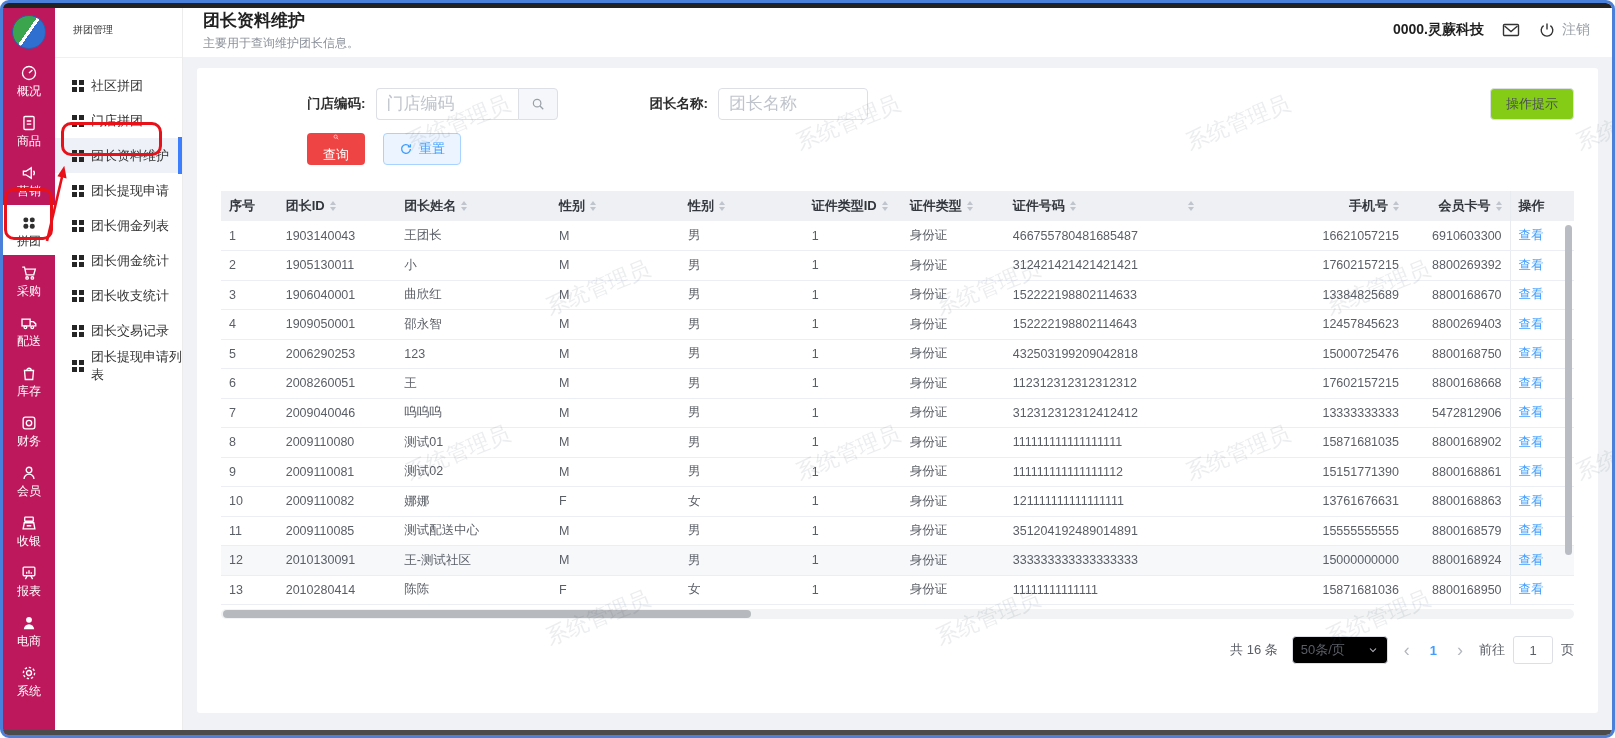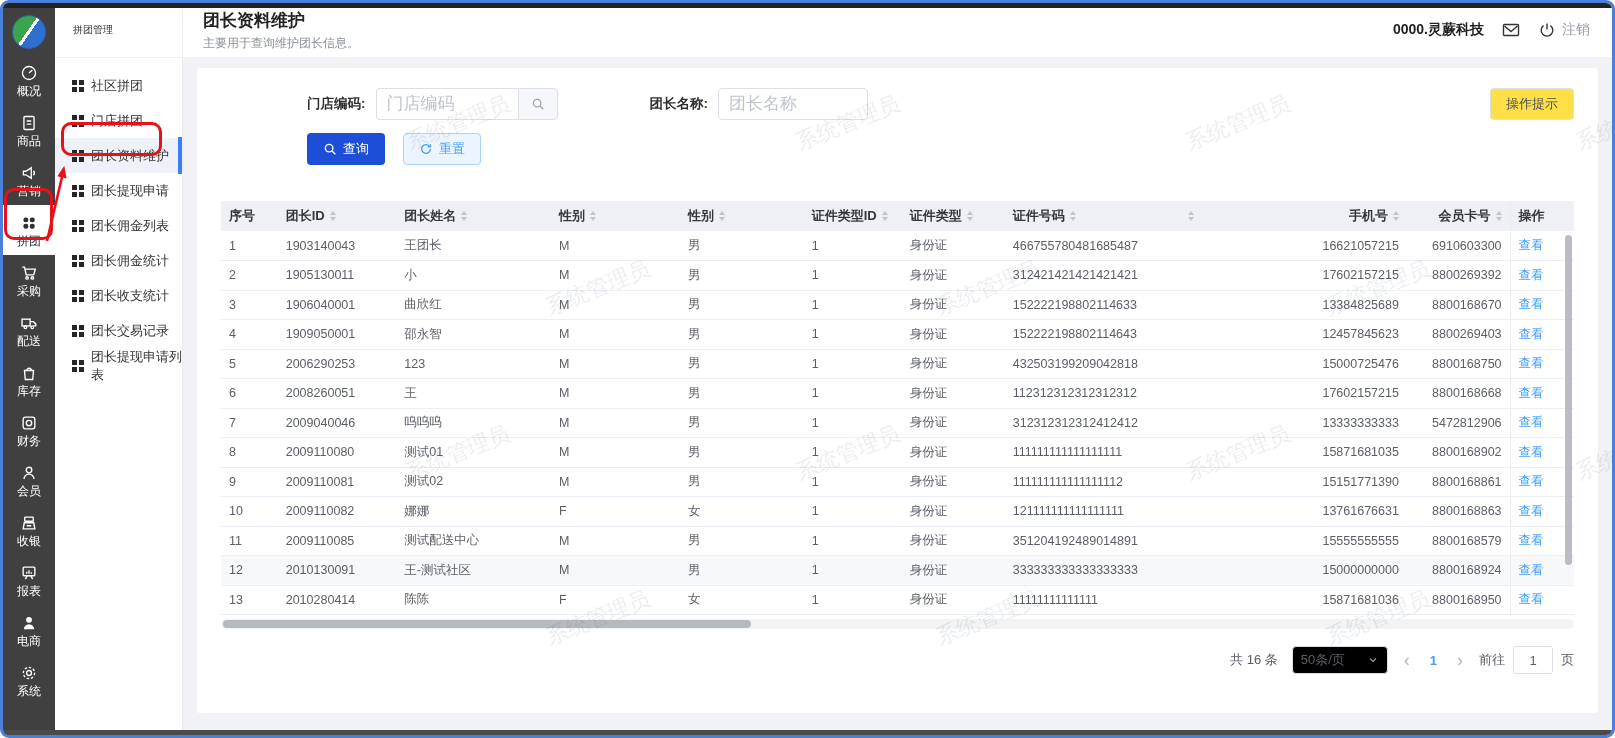--- a/index.html
+++ b/index.html
@@ -15,21 +15,21 @@
     border: 3px solid #4a80d9;
     border-radius: 9px;
     overflow: hidden;
     background: #f0f2f5;
     display: flex;
   }
   .edge-top { position:absolute; top:0; left:0; right:0; height:5px; background:#222; z-index:60; }
   .edge-bottom { position:absolute; bottom:0; left:0; right:0; height:5px; background:#4b4b4b; z-index:60; }
 
   
-  .rail { width: 52px; background: #404040; flex: 0 0 52px; display:flex; flex-direction:column; align-items:center; z-index: 2; }
+  .rail { width: 52px; background: #be185d; flex: 0 0 52px; display:flex; flex-direction:column; align-items:center; z-index: 2; }
   .logo {
     width: 34px; height: 34px; border-radius: 50%;
     margin: 12px 0 6px;
     background: linear-gradient(125deg, #3aa54c 0 46%, #ffffff 46% 53%, #2e6fd0 53% 100%);
     border: 1px solid #2b5fae;
   }
   .rail-items { width: 100%; display:flex; flex-direction:column; }
   .rail-item {
     width: 100%; height: 50px;
     display:flex; flex-direction:column; align-items:center; justify-content:center; gap: 3px;
@@ -86,32 +86,32 @@
     background:#f5f7fa; display:flex; align-items:center; justify-content:center; cursor:pointer;
   }
   .iappend svg, .sel svg.chev { width:14px; height:14px; stroke:#9aa0a8; fill:none; stroke-width:1.4; }
   .sel {
     width: 165px; height: 32px; border:1px solid #dcdfe6; border-radius:4px;
     display:flex; align-items:center; justify-content:space-between; padding: 0 10px; cursor:pointer; background:#fff;
   }
   .sel .ph { font-size: 13px; color:#bfc4cc; }
   .tips-btn {
     margin-left:auto; height: 32px; padding: 0 15px; border:1px solid #dcdfe6; border-radius:4px;
-    background:#fde047; font-size: 13px; color:#4a4f57; cursor:pointer; font-family:inherit;
+    background:#84cc16; font-size: 13px; color:#4a4f57; cursor:pointer; font-family:inherit;
   }
   .btn-row { display:flex; gap: 18px; padding-left: 86px; margin-top: 13px; }
   .btn { height: 32px; border-radius: 4px; display:flex; align-items:center; gap: 6px; padding: 0 15px; font-size: 13px; cursor:pointer; border:1px solid transparent; font-family:inherit; }
   .btn svg { width:14px; height:14px; fill:none; stroke-width:1.6; }
-  .btn-primary { background:#1d4ed8; color:#fff; }
+  .btn-primary { background:#ef4444; color:#fff;flex-direction:column; }
   .btn-primary svg { stroke:#fff; }
   .btn-plain { background:#ecf5ff; color:#409eff; border-color:#a8d3ff; }
   .btn-plain svg { stroke:#409eff; }
 
   
-  .table-wrap { margin-top: 36px; position: relative; }
+  .table-wrap { margin-top: 26px; position: relative; }
   table { width: 100%; border-collapse: collapse; table-layout: fixed; }
   thead th {
     background:#eef0f4; font-size: 13px; font-weight: bold; color:#33373d;
     padding: 0 8px; height: 30px; text-align: left; white-space: nowrap; overflow: hidden;
   }
   tbody td {
     font-size: 12.5px; color:#5a5e66; height: 29.5px; padding: 0 8px;
     border-bottom: 1px solid #ebeef5; white-space: nowrap; overflow: hidden; background:#fff;
   }
   tbody tr.hl td { background:#f6f8fa; }

